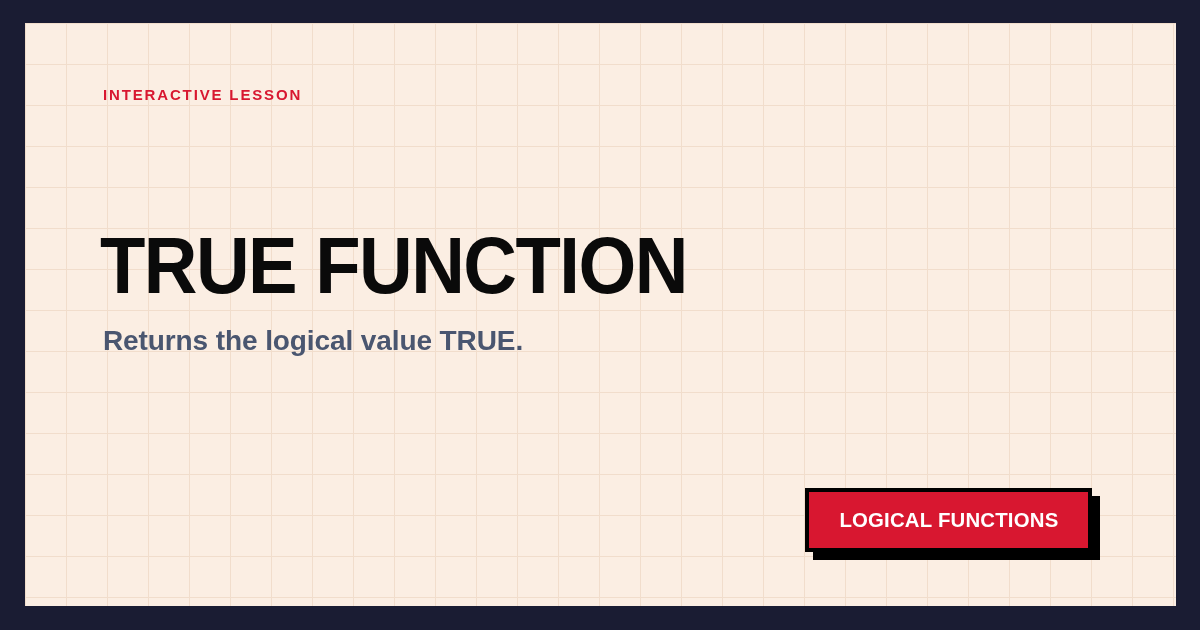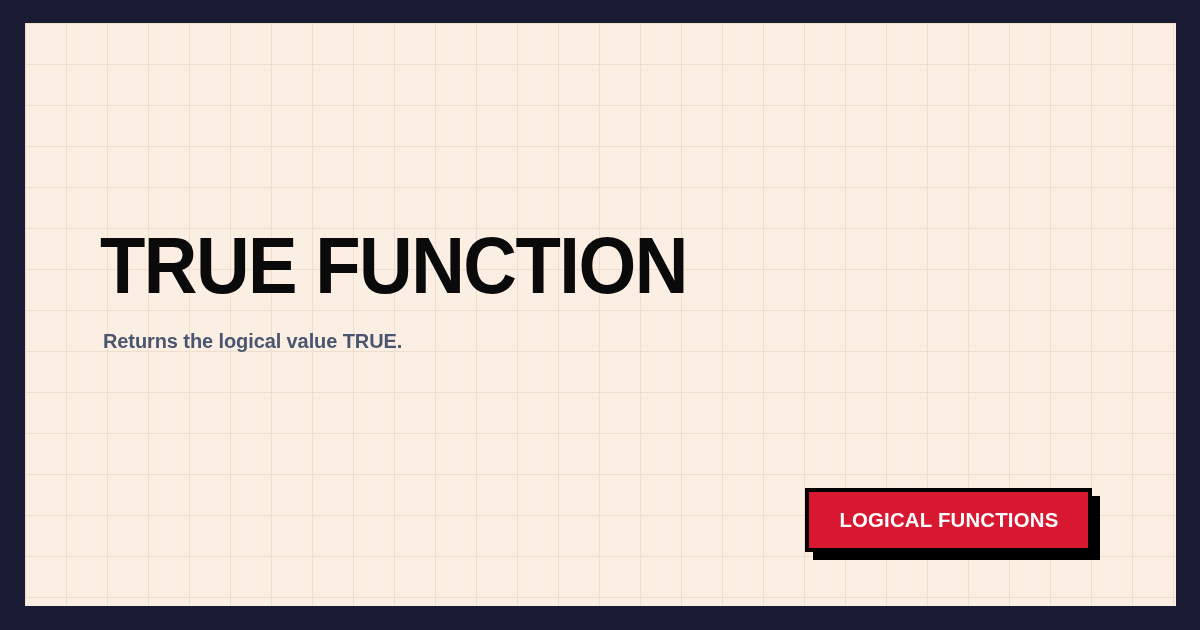--- a/index.html
+++ b/index.html
@@ -75,21 +75,21 @@
     white-space: nowrap;
     transform: scaleX(0.94);
     transform-origin: left center;
   }
 
   .subtitle {
     position: absolute;
     left: 0;
     top: 302px;
     margin: 0;
-    font-size: 20px;
+    font-size: 28px;
     font-weight: bold;
     letter-spacing: -0.1px;
     color: #4a5670;
     line-height: 32px;
     white-space: nowrap;
   }
 
   .byline {
     position: absolute;
     left: 0;
@@ -156,20 +156,21 @@
 </style>
 </head>
 <body>
 
 <div id="stage">
 
   <div id="panel">
 
     <div id="content">
 
+      <p class="eyebrow">INTERACTIVE LESSON</p>
 
       <h1 class="headline">TRUE FUNCTION</h1>
 
       <p class="subtitle">Returns the logical value TRUE.</p>
 
 
     </div>
 
     <div id="badge-wrap">
       <div id="badge-shadow"></div>

